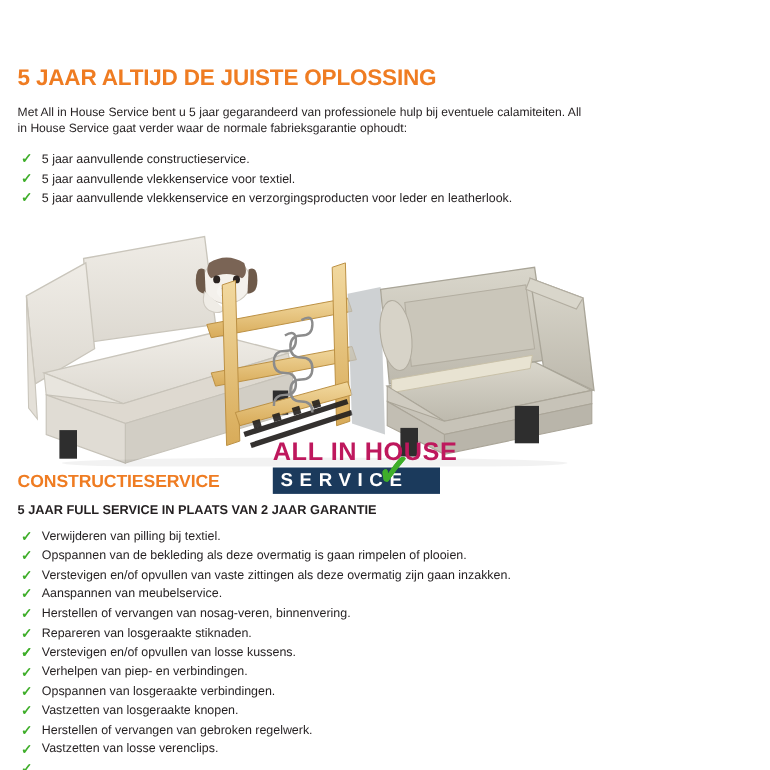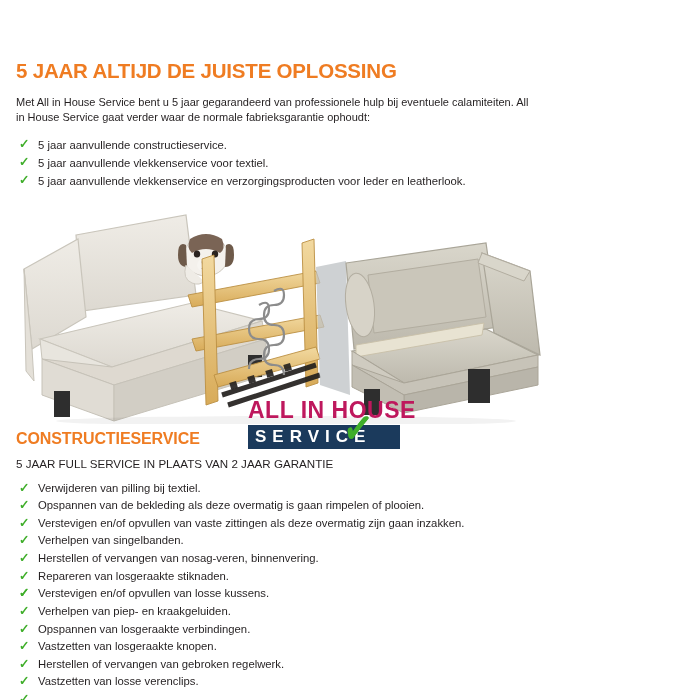--- a/index.html
+++ b/index.html
@@ -73,21 +73,21 @@
   
   .section-title {
     font-size: 16px;
     font-weight: bold;
     color: #ef7c22;
     margin: 6px 0 0 0;
     letter-spacing: -0.1px;
   }
   .section-sub {
     font-size: 11.6px;
-    font-weight: normal;
+    font-weight: bold;
     color: #231f20;
     margin: 9px 0 10px 0;
   }
   .list-bottom li {
     line-height: 1.56;
     font-size: 11.3px;
   }
   .list-bottom li .tick { top: -1px; }
 
   
@@ -255,26 +255,26 @@
     </div>
   </div>
 
   <h2 class="section-title">CONSTRUCTIESERVICE</h2>
   <div class="section-sub">5 JAAR FULL SERVICE IN PLAATS VAN 2 JAAR GARANTIE</div>
 
   <ul class="check-list list-bottom">
     <li><span class="tick">✓</span><span>Verwijderen van pilling bij textiel.</span></li>
     <li><span class="tick">✓</span><span>Opspannen van de bekleding als deze overmatig is gaan rimpelen of plooien.</span></li>
     <li><span class="tick">✓</span><span>Verstevigen en/of opvullen van vaste zittingen als deze overmatig zijn gaan inzakken.</span></li>
-    <li><span class="tick">✓</span><span>Verhelpen van singelbanden.</span></li>
+    <li><span class="tick">✓</span><span>Aanspannen van meubelservice.</span></li>
     <li><span class="tick">✓</span><span>Herstellen of vervangen van nosag-veren, binnenvering.</span></li>
     <li><span class="tick">✓</span><span>Repareren van losgeraakte stiknaden.</span></li>
     <li><span class="tick">✓</span></li>
     <li><span class="tick">✓</span><span>Verstevigen en/of opvullen van losse kussens.</span></li>
-    <li><span class="tick">✓</span><span>Verhelpen van piep- en kraakgeluiden.</span></li>
+    <li><span class="tick">✓</span><span>Verhelpen van piep- en verbindingen.</span></li>
     <li><span class="tick">✓</span><span>Opspannen van losgeraakte verbindingen.</span></li>
     <li><span class="tick">✓</span><span>Vastzetten van losgeraakte knopen.</span></li>
     <li><span class="tick">✓</span><span>Herstellen of vervangen van gebroken regelwerk.</span></li>
     <li><span class="tick">✓</span><span>Vastzetten van losse verenclips.</span></li>
     <li><span class="tick">✓</span></li>
   </ul>
 
   <p class="footer">Als klant van All in House Service kunt u 5 jaar op ons rekenen. Bij problemen die buiten de officiële service vallen krijgt u een korting van 50% op het normaal geldende consumententarief van onze meubelservice specialisten. Onze tarieven zijn terug te vinden op www.oranje-concepts.com.</p>
 
 </div>

